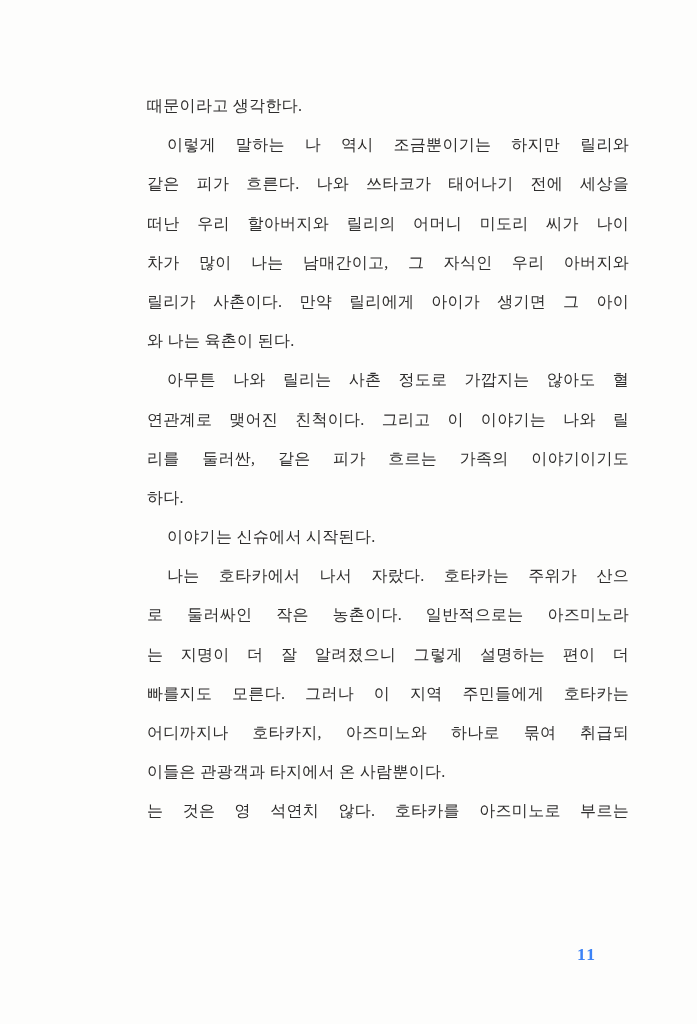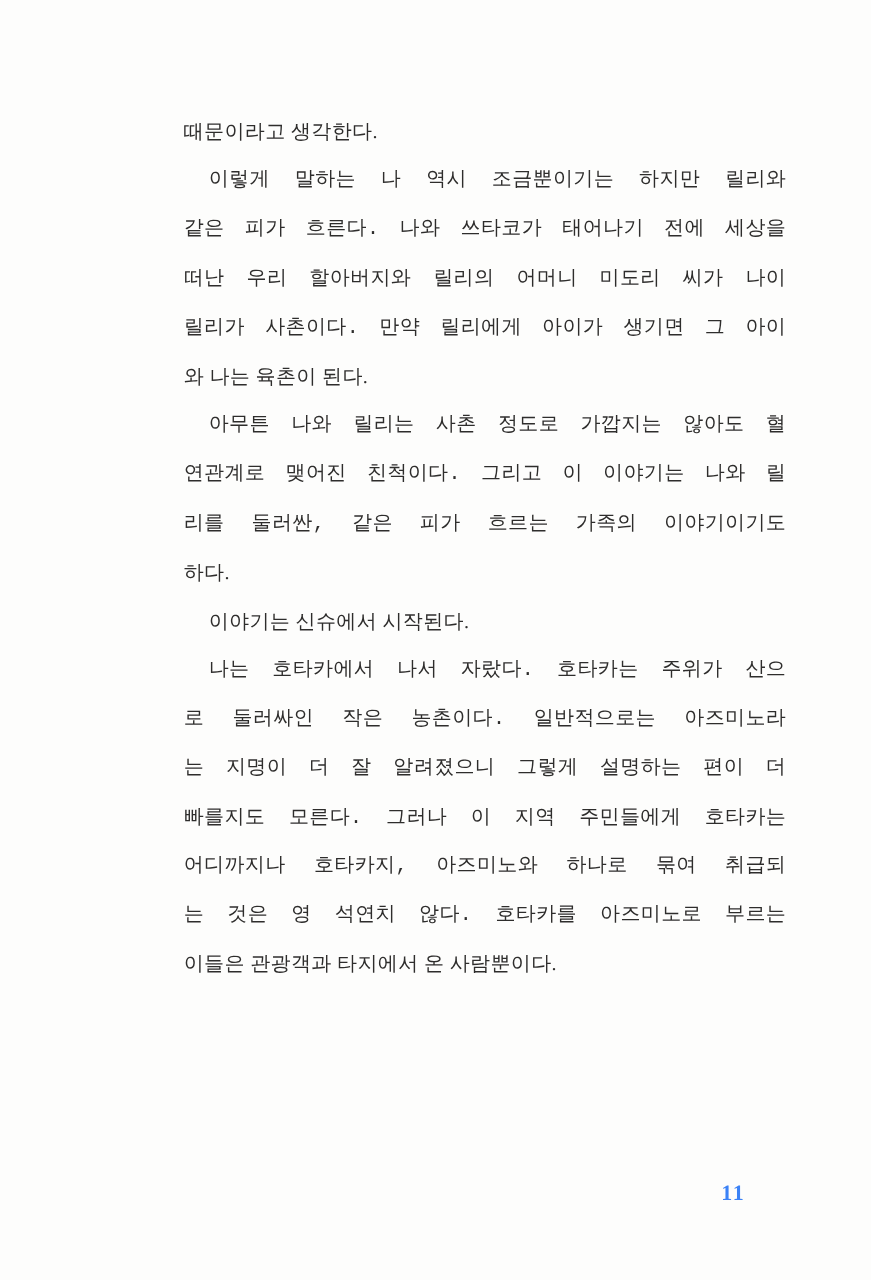--- a/index.html
+++ b/index.html
@@ -33,21 +33,20 @@
     font-size: 16px;
     line-height: 39.2px;
     height: 39.2px;
     letter-spacing: 0.3px;
     text-align: left;
     white-space: normal;
   }
   .text-line.justified {
     text-align: justify;
     text-align-last: justify;
-    font-family: Liberation Mono, monospace;
   }
   .text-line.indented {
     padding-left: 20px;
   }
   .page-number {
     position: absolute;
     left: 577px;
     top: 944px;
     font-size: 17.5px;
     font-weight: 700;
@@ -60,36 +59,37 @@
 
 <div class="page">
   <div class="text-block">
       <div class="paragraph">
         <div class="text-line">때문이라고 생각한다.</div>
       </div>
       <div class="paragraph">
         <div class="text-line justified indented">이렇게 말하는 나 역시 조금뿐이기는 하지만 릴리와</div>
         <div class="text-line justified">같은 피가 흐른다. 나와 쓰타코가 태어나기 전에 세상을</div>
         <div class="text-line justified">떠난 우리 할아버지와 릴리의 어머니 미도리 씨가 나이</div>
+        <div class="text-line justified">차가 많이 나는 남매간이고, 그 자식인 우리 아버지와</div>
         <div class="text-line justified">릴리가 사촌이다. 만약 릴리에게 아이가 생기면 그 아이</div>
         <div class="text-line">와 나는 육촌이 된다.</div>
       </div>
       <div class="paragraph">
         <div class="text-line justified indented">아무튼 나와 릴리는 사촌 정도로 가깝지는 않아도 혈</div>
         <div class="text-line justified">연관계로 맺어진 친척이다. 그리고 이 이야기는 나와 릴</div>
         <div class="text-line justified">리를 둘러싼, 같은 피가 흐르는 가족의 이야기이기도</div>
         <div class="text-line">하다.</div>
       </div>
       <div class="paragraph">
         <div class="text-line indented">이야기는 신슈에서 시작된다.</div>
       </div>
       <div class="paragraph">
         <div class="text-line justified indented">나는 호타카에서 나서 자랐다. 호타카는 주위가 산으</div>
         <div class="text-line justified">로 둘러싸인 작은 농촌이다. 일반적으로는 아즈미노라</div>
         <div class="text-line justified">는 지명이 더 잘 알려졌으니 그렇게 설명하는 편이 더</div>
         <div class="text-line justified">빠를지도 모른다. 그러나 이 지역 주민들에게 호타카는</div>
         <div class="text-line justified">어디까지나 호타카지, 아즈미노와 하나로 묶여 취급되</div>
+        <div class="text-line">이들은 관광객과 타지에서 온 사람뿐이다.</div>
         <div class="text-line justified">는 것은 영 석연치 않다. 호타카를 아즈미노로 부르는</div>
-        <div class="text-line">이들은 관광객과 타지에서 온 사람뿐이다.</div>
       </div>
     </div>
   <div class="page-number">11</div>
 </div>
 
 </body></html>

